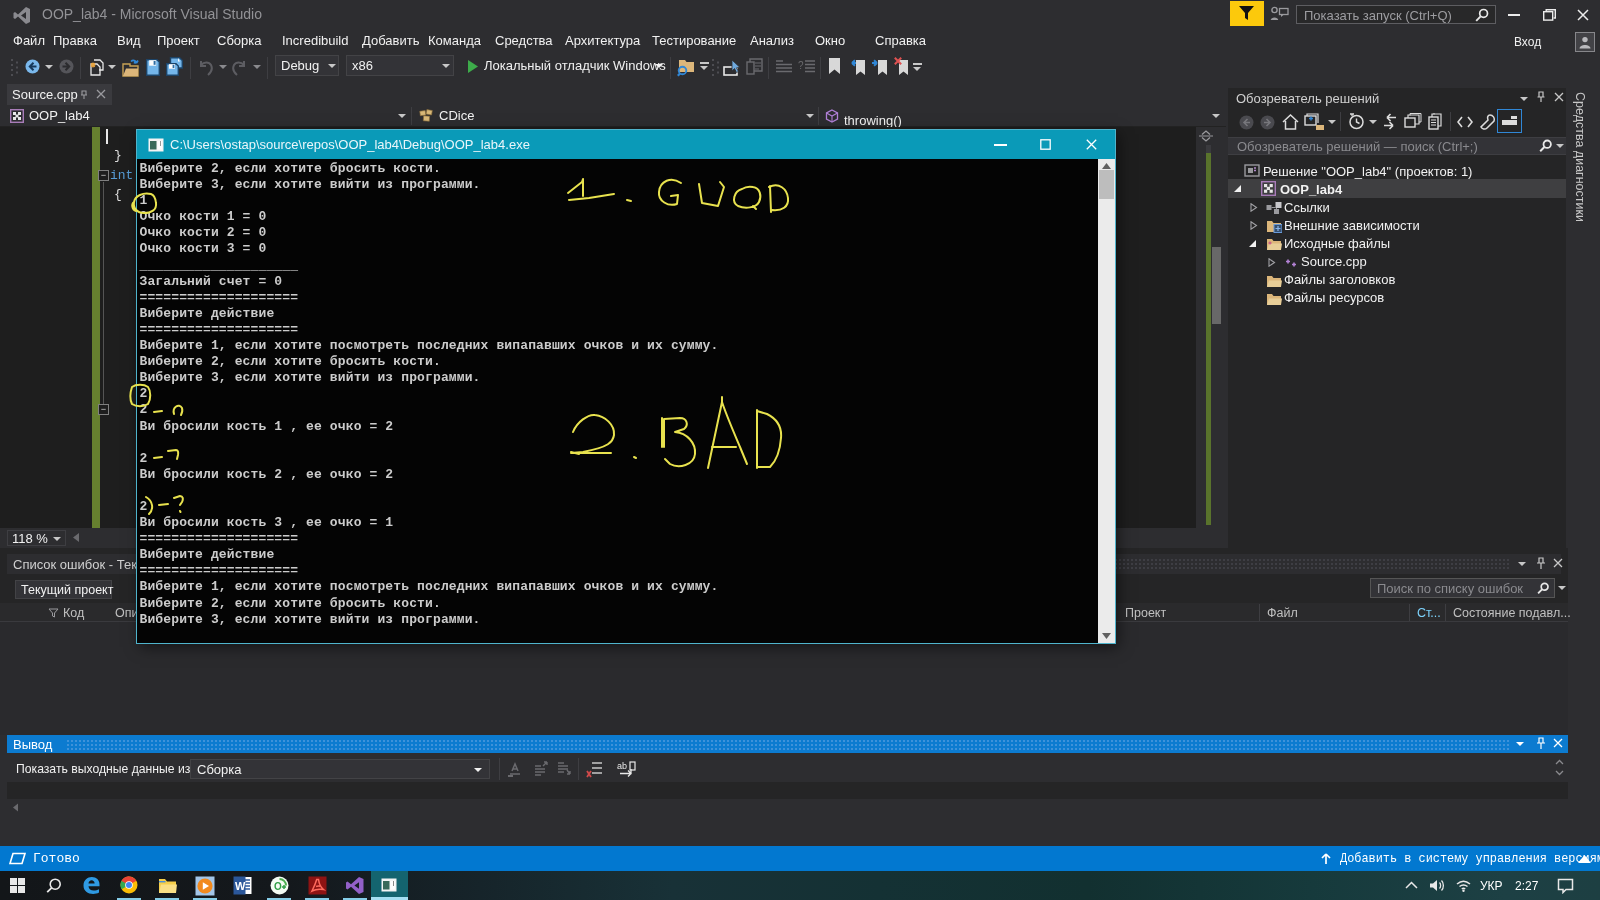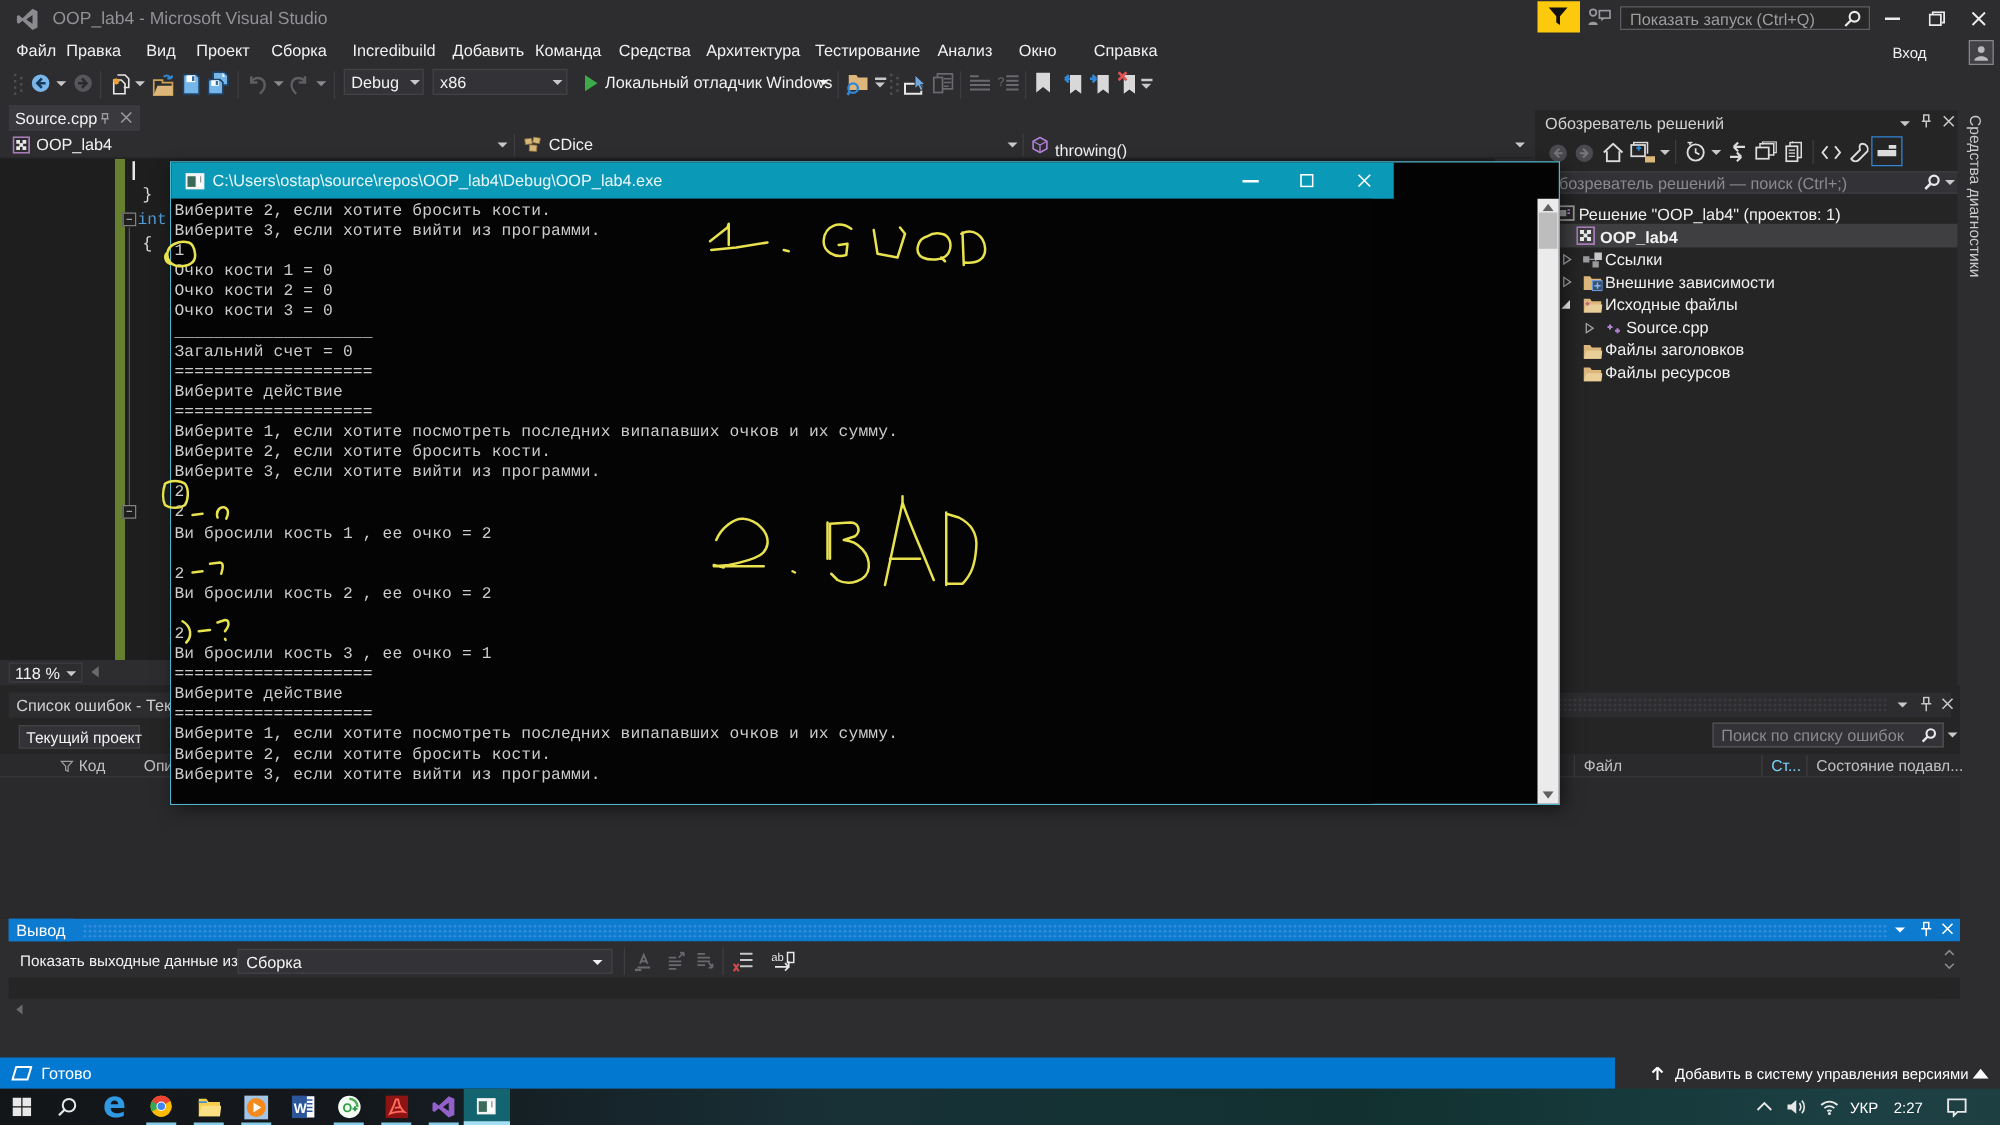--- a/index.html
+++ b/index.html
@@ -30,30 +30,30 @@
   
   #vscroll { left:1196px; top:127px; width:30px; height:401px; background:#2d2d30; }
   #hscrollrow { left:0; top:528px; width:1196px; height:18px; background:#2d2d30; }
   
   #sidebar { left:1228px; top:88px; width:338px; height:460px; background:#252526; }
   
   #errorlist { left:0; top:548px; width:1568px; height:187px; background:#252526; }
   
   #output { left:0; top:735px; width:1568px; height:83px; background:#2d2d30; }
   #classview { left:0; top:818px; width:1568px; height:28px; background:#2d2d30; }
-  #statusbar { left:0; top:846px; width:1292px; height:25px; background:#0278d0; }
+  #statusbar { left:0; top:846px; width:1600px; height:25px; background:#0278d0;font-family:Liberation Mono, monospace; }
   #taskbar { left:0; top:871px; width:1600px; height:29px;
      background:linear-gradient(90deg,#131619 0%,#14181c 18%,#16242a 30%,#183137 42%,#143134 55%,#123030 68%,#163a3c 82%,#1d4044 94%,#1d3f42 100%); }
   .traytxt { position:absolute; color:#fff; font-size:12px; }
   
-  #console { left:137px; top:130px; width:1110px; height:513px; background:#030303;
+  #console { left:137px; top:130px; width:978px; height:513px; background:#030303;
      box-shadow:0 0 0 1px #4fb4cc, 3px 4px 14px rgba(0,0,0,.55); }
   #ctitle { position:absolute; left:0; top:0; width:978px; height:29px; background:#0a9ab8; }
   #cbody { position:absolute; left:0; top:29px; width:961px; height:484px; background:#040404; overflow:hidden; }
-  #cbody pre { position:absolute; left:2.5px; top:2px; font-family:"Liberation Mono",monospace; font-size:13px; line-height:16.1px; letter-spacing:0.13px; color:#cccccc; }
+  #cbody pre { position:absolute; left:2.5px; top:2px; font-family:"Liberation Mono",monospace; font-size:13px; line-height:16.1px; letter-spacing:0.13px; color:#cccccc;font-weight:bold; }
   #cscroll { position:absolute; right:0; top:29px; width:17px; height:484px; background:#ebebeb; }
 </style>
 </head>
 <body>
 <div id="screen">
 
 <div class="abs" id="titlebar">
   <svg class="abs" style="left:13px;top:6px" width="20" height="19" viewBox="0 0 20 19">
     <path d="M13,1 L17,3 L17,16 L13,18 L5,10.5 L2,13 L0.5,12 L0.5,7 L2,6 L5,8.5 Z M13,6 L8,9.5 L13,13 Z" fill="#8a8a8f"></path>
   </svg>

